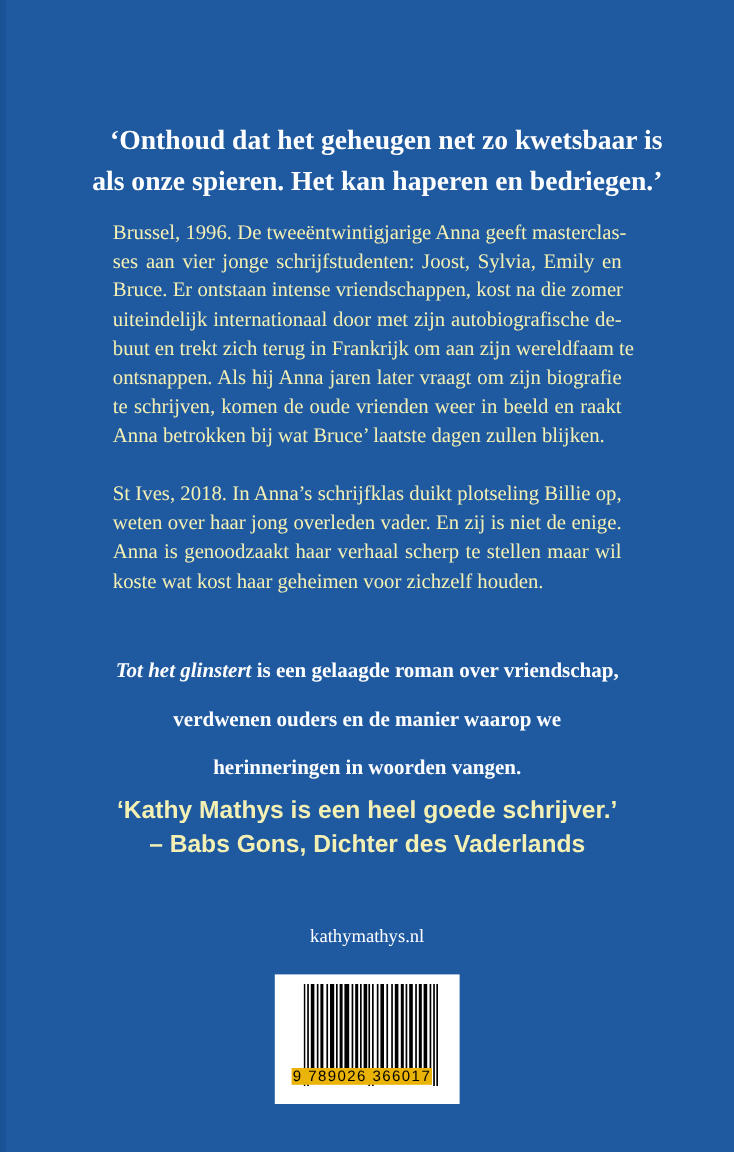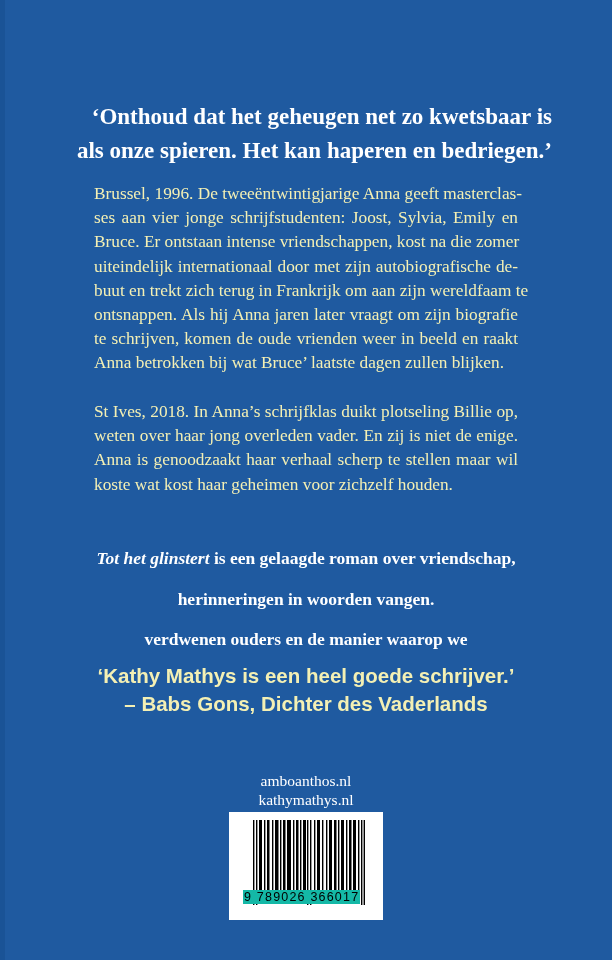--- a/index.html
+++ b/index.html
@@ -52,21 +52,21 @@
   .barcode-box {
     position:absolute; left:229px; top:812px; width:154px; height:108px;
     background:#ffffff;
   }
   .bars { position:absolute; left:24px; top:8px; width:112px; height:85px; }
   .isbn {
     position:absolute; left:14px; top:78px; width:130px;
     font-family:"Liberation Sans", sans-serif; font-size:12.5px; color:#000;
     letter-spacing:1.2px; white-space:nowrap;
   }
-  .isbn .bg { background:#14b8a6; padding:0 1px; }
+  .isbn .bg { background:#eab308; padding:0 1px; }
 </style>
 </head>
 <body>
 
 <div class="edge"></div>
 
 <div class="quote">
   <span>‘Onthoud dat het geheugen net zo kwetsbaar is</span>
   <span>als onze spieren. Het kan haperen en bedriegen.’</span>
 </div>
@@ -84,31 +84,30 @@
 
 <div class="para p2">
   <span>St Ives, 2018. In Anna’s schrijfklas duikt plotseling Billie op,</span>
   <span>weten over haar jong overleden vader. En zij is niet de enige.</span>
   <span>Anna is genoodzaakt haar verhaal scherp te stellen maar wil</span>
   <span class="last">koste wat kost haar geheimen voor zichzelf houden.</span>
 </div>
 
 <div class="summary">
   <span><i>Tot het glinstert</i><span style="display:inline"> is een gelaagde roman over vriendschap,</span></span>
+  <span>verdwenen ouders en de manier waarop we</span>
   <span>herinneringen in woorden vangen.</span>
-  <span>verdwenen ouders en de manier waarop we</span>
 </div>
 
 <div class="blurb">
   <span>‘Kathy Mathys is een heel goede schrijver.’</span>
   <span>– Babs Gons, Dichter des Vaderlands</span>
 </div>
 
 <div class="urls">
-  <span>amboanthos.nl</span>
   <span>kathymathys.nl</span>
 </div>
 
 <div class="barcode-box">
   <svg class="bars" viewBox="0 0 112 85" preserveAspectRatio="none">
     <g fill="#000">
       <rect x="0" y="0" width="1.4" height="85"></rect>
       <rect x="3" y="0" width="1.4" height="85"></rect>
       <rect x="6" y="0" width="3" height="72"></rect>
       <rect x="11" y="0" width="1.4" height="72"></rect>

